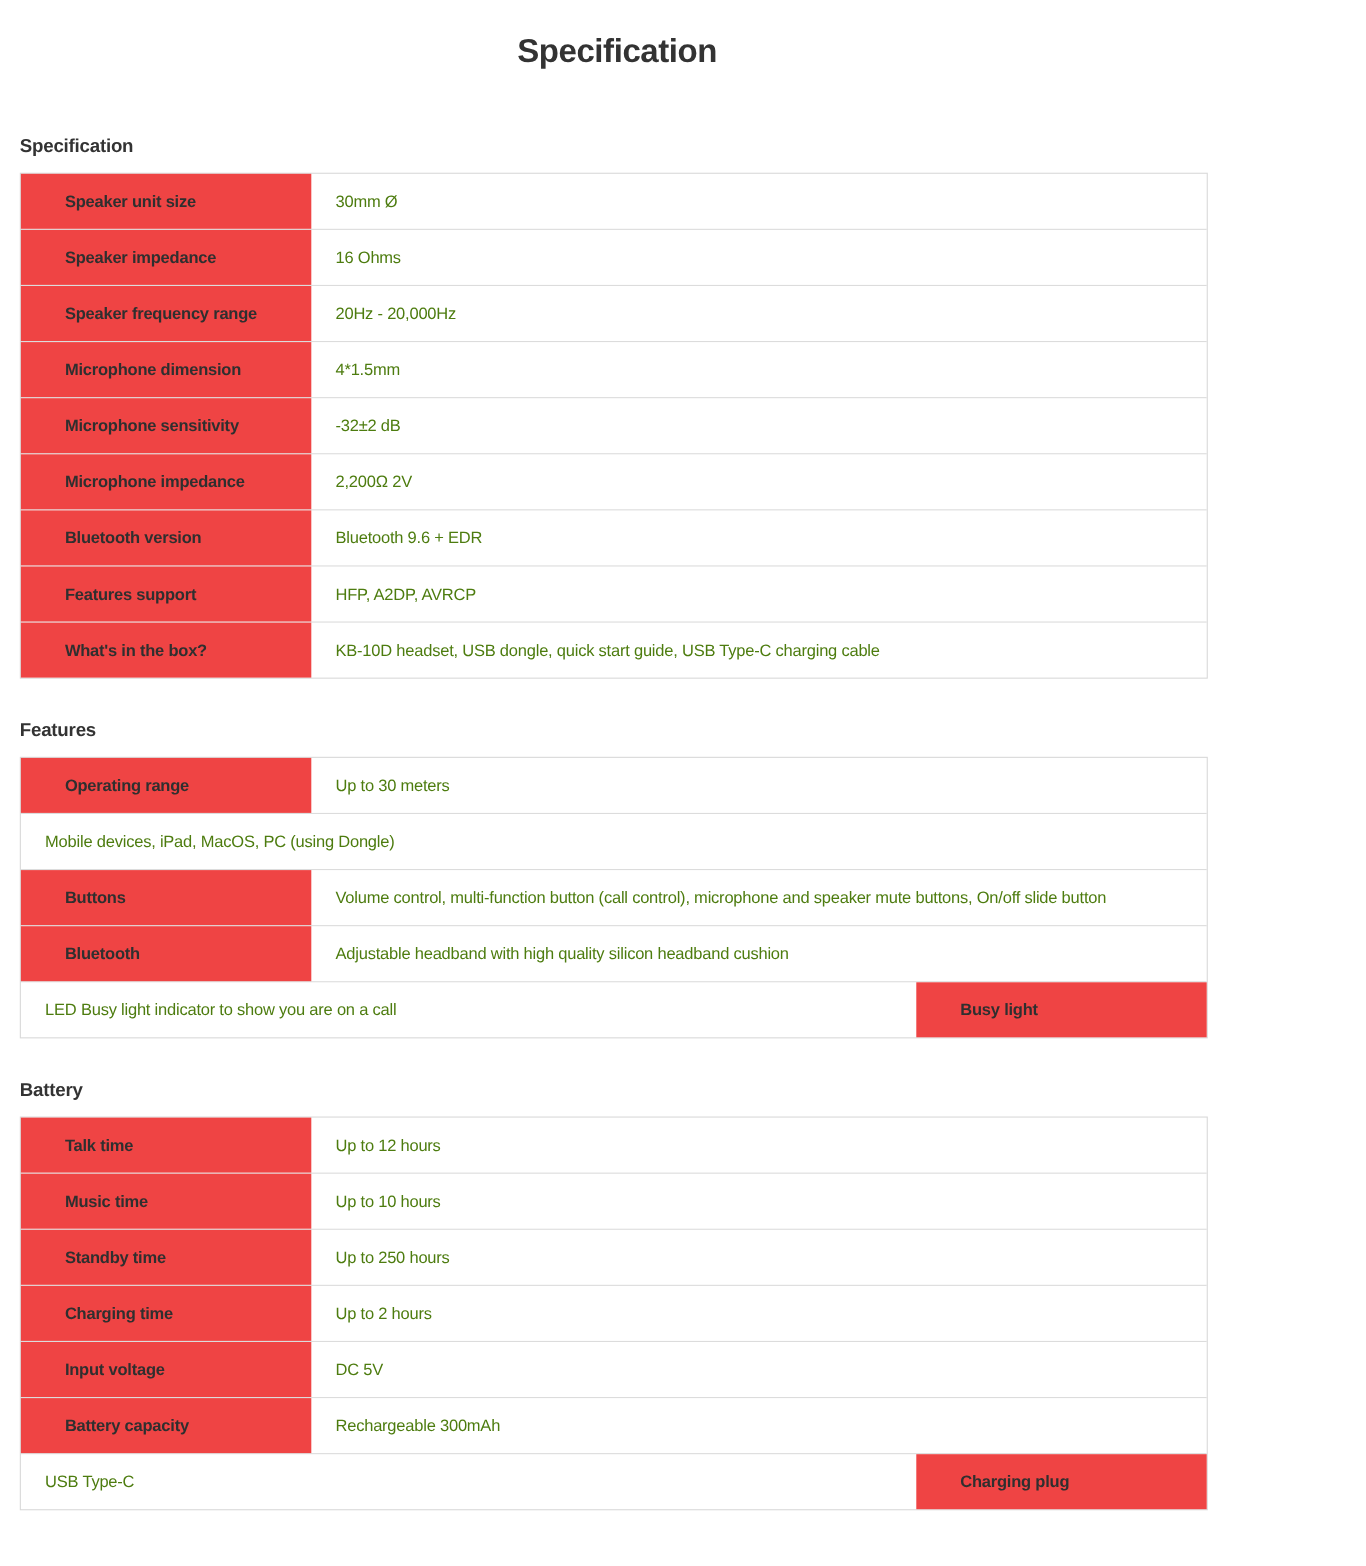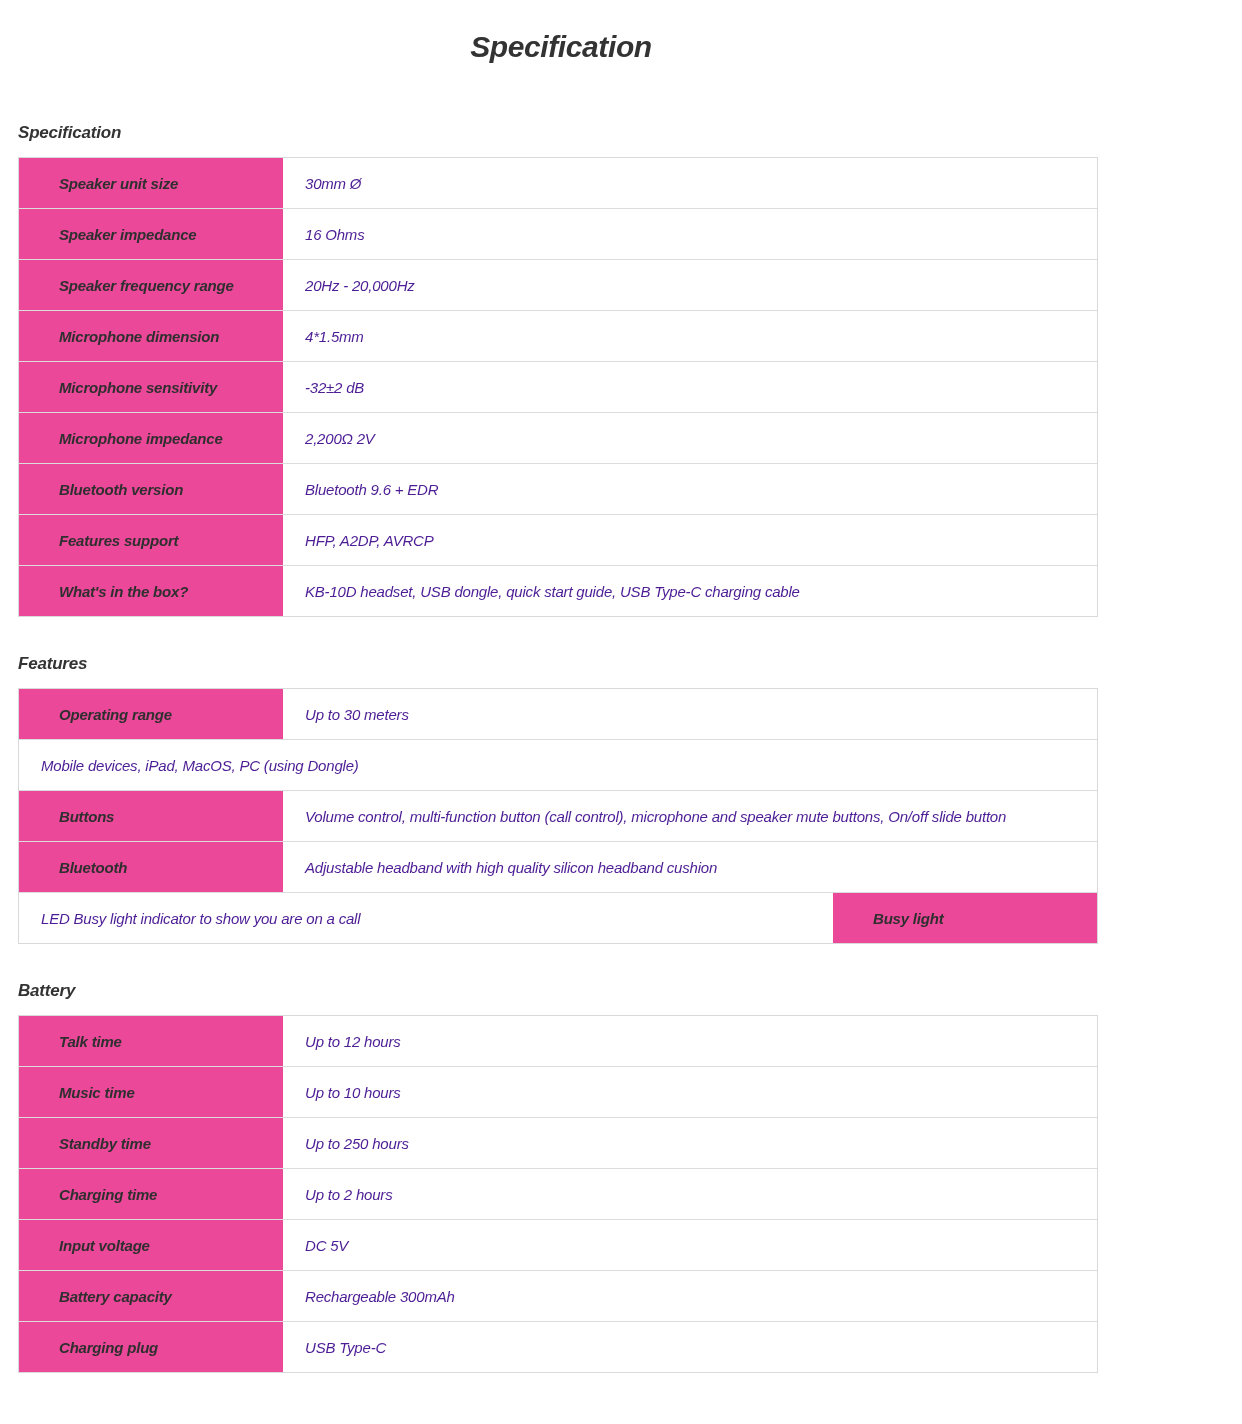--- a/index.html
+++ b/index.html
@@ -7,21 +7,20 @@
     padding: 0;
     background: #ffffff;
     font-family: "Liberation Sans", sans-serif;
   }
   .page {
     width: 1122px;
     min-height: 1424px;
     box-sizing: border-box;
     padding: 30px 0 36px 0;
     background: #ffffff;
-    font-style: italic;
   }
   .page-title {
     margin: 0;
     text-align: center;
     font-size: 30px;
     line-height: 34px;
     font-weight: 700;
     color: #333333;
     letter-spacing: -0.4px;
   }
@@ -54,31 +53,31 @@
   }
   .cell {
     box-sizing: border-box;
     display: flex;
     align-items: center;
     font-size: 15px;
     letter-spacing: -0.2px;
   }
   .label-cell {
     flex: 0 0 264px;
-    background: #ec4899;
+    background: #ef4444;
     padding-left: 40px;
     padding-right: 10px;
     font-weight: 700;
     color: #2f2f2f;
   }
   .value-cell {
     flex: 1 1 auto;
     padding-left: 22px;
     padding-right: 16px;
-    color: #4c1d95;
+    color: #4d7c0f;
   }
 </style>
 </head>
 <body>
 
 <div class="page">
   <h1 class="page-title">Specification</h1>
   <main id="sections">
       <section class="spec-section">
         <h2 class="section-heading">Specification</h2>
@@ -166,19 +165,19 @@
           </div>
           <div class="spec-row">
             <div class="cell label-cell">Input voltage</div>
             <div class="cell value-cell">DC 5V</div>
           </div>
           <div class="spec-row">
             <div class="cell label-cell">Battery capacity</div>
             <div class="cell value-cell">Rechargeable 300mAh</div>
           </div>
           <div class="spec-row">
+            <div class="cell value-cell">USB Type-C</div>
             <div class="cell label-cell">Charging plug</div>
-            <div class="cell value-cell">USB Type-C</div>
           </div>
         </div>
       </section>
     </main>
 </div>
 
 </body></html>

